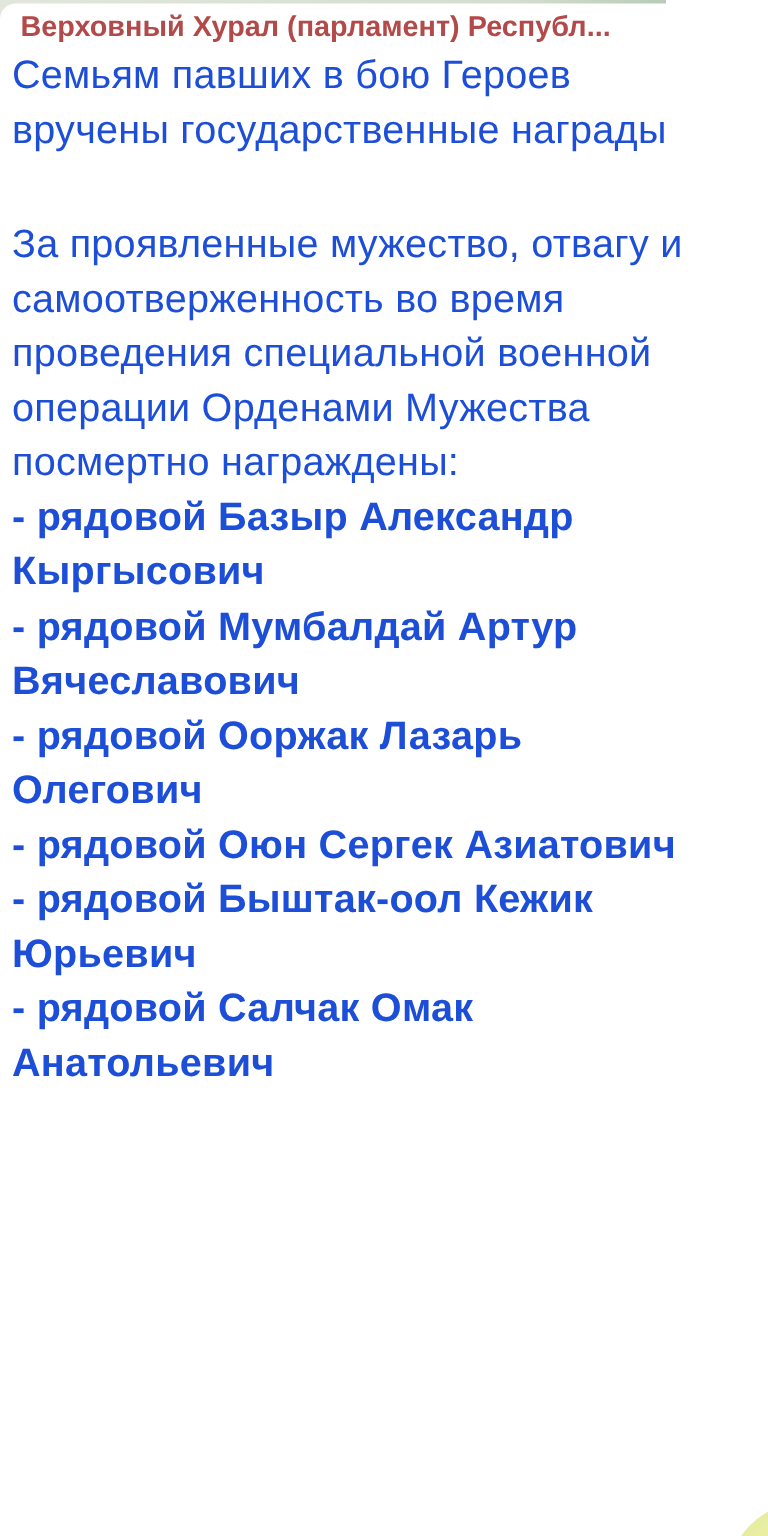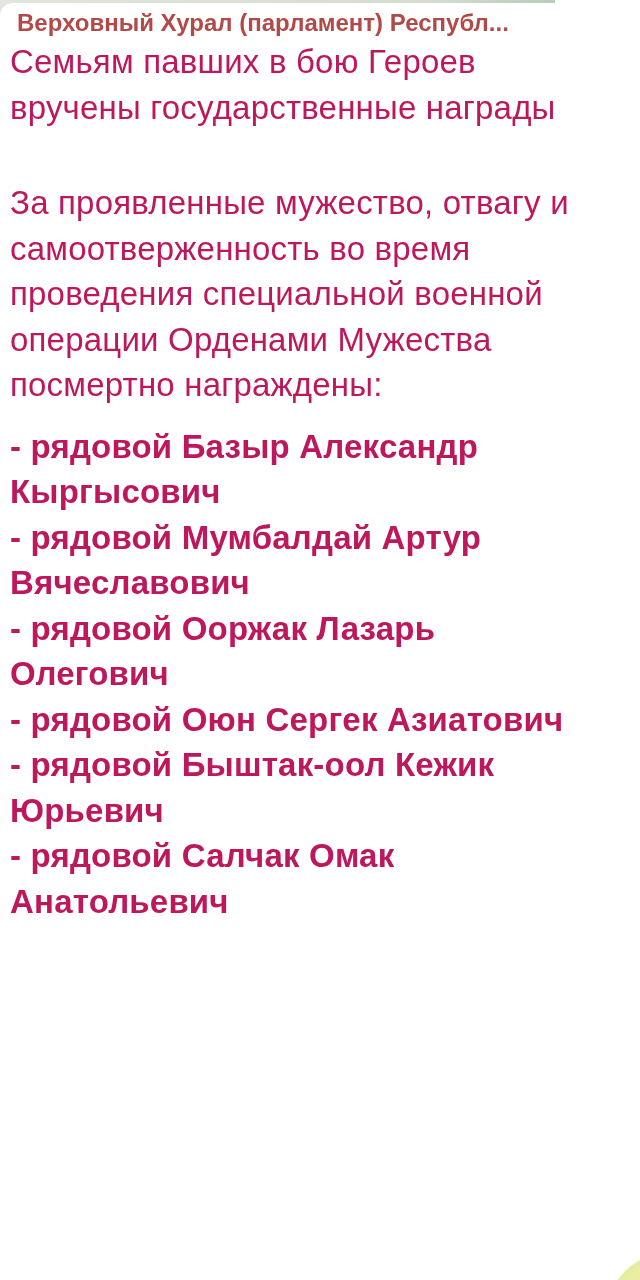--- a/index.html
+++ b/index.html
@@ -34,28 +34,28 @@
     font-weight: 700;
     color: var(--accent, #b14a49);
     white-space: nowrap;
     overflow: hidden;
   }
   .text {
     padding: 0 10px 0 10px;
     font-size: 33px;
     line-height: 45.5px;
     letter-spacing: 0.2px;
-    color: #be185d;
+    color: #1d4ed8;
   }
   .para {
     margin: 0 0 50px 0;
     white-space: pre-line;
   }
   .para.tight {
-    margin-bottom: 16px;
+    margin-bottom: 0;
   }
   .para.bold {
     font-weight: 700;
     margin-bottom: 0;
   }
   .emoji {
     position: absolute;
     left: 606px;
     top: 1252px;
     width: 130px;

